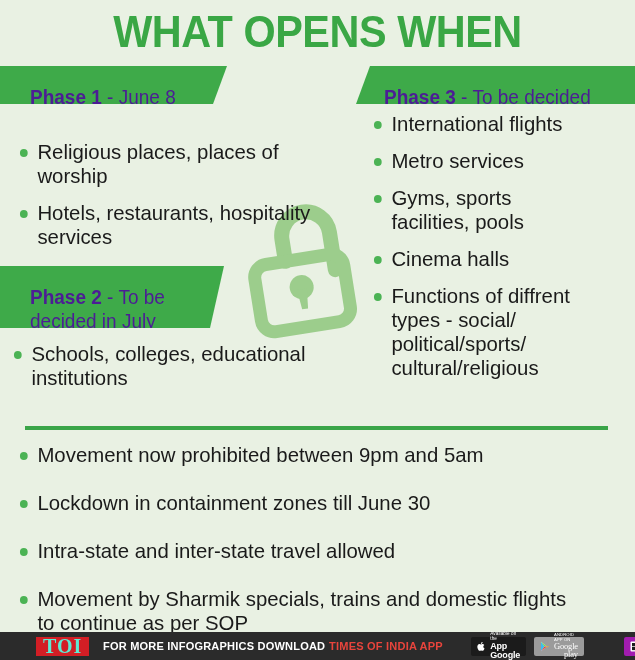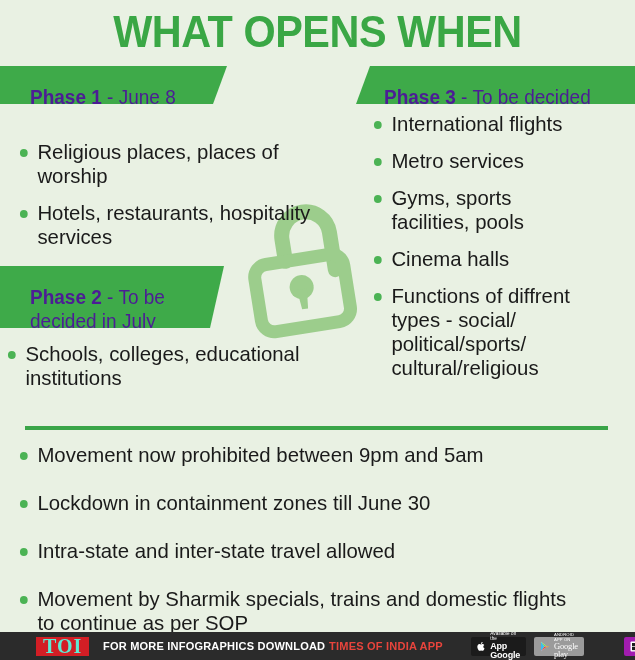--- a/index.html
+++ b/index.html
@@ -75,21 +75,21 @@
     transform-origin:left top;
   }
   .li .dot{
     position:absolute;left:2px;top:9px;
     width:8px;height:8px;border-radius:50%;
     background:#4bb354;
   }
   .li .txt{white-space:pre-line;}
 
   #list-p1{left:18px;top:112px;width:345px;margin-top:28px;}
-  #list-p2{left:6px;top:342px;width:330px;}
+  #list-p2{left:12px;top:342px;width:330px;}
   #list-p3{left:372px;top:112px;width:250px;}
   #list-general{left:18px;top:443px;width:600px;}
   #list-general .li{margin-bottom:24px;font-size:21px;}
 
   
   #lock-icon{
     position:absolute;left:243px;top:196px;width:130px;height:150px;
     opacity:1;
   }
 
@@ -132,21 +132,21 @@
     height:19px;border-radius:2px;display:flex;align-items:center;
     padding:0 6px;box-sizing:border-box;
   }
   .badge .bi{flex:0 0 auto;margin-right:4px;display:flex;align-items:center;}
   .badge .bl{display:flex;flex-direction:column;justify-content:center;line-height:1;}
   .badge .bl .small{font-size:4.6px;letter-spacing:0.1px;}
   .badge .bl .big{font-size:9px;font-weight:bold;letter-spacing:-0.2px;}
   #badge-appstore{background:#1b1b1b;color:#fff;}
   #badge-googleplay{background:#9b9b9b;color:#fff;}
   #badge-googleplay .bl .small{font-size:4.2px;}
-  #badge-googleplay .bl .big{font-size:8.5px;font-weight:normal;font-family:"Liberation Serif",serif;}
+  #badge-googleplay .bl .big{font-size:8.5px;font-weight:normal;font-family:"Liberation Serif",serif;text-align:right;}
   #badge-windows{background:#a21caf;color:#fff;margin-left:32px;}
   #badge-windows .bl .big{font-size:7.5px;font-weight:normal;line-height:8.5px;}
 </style>
 </head>
 <body>
 
 <div class="canvas">
 
   <div class="title">WHAT OPENS WHEN</div>
 

